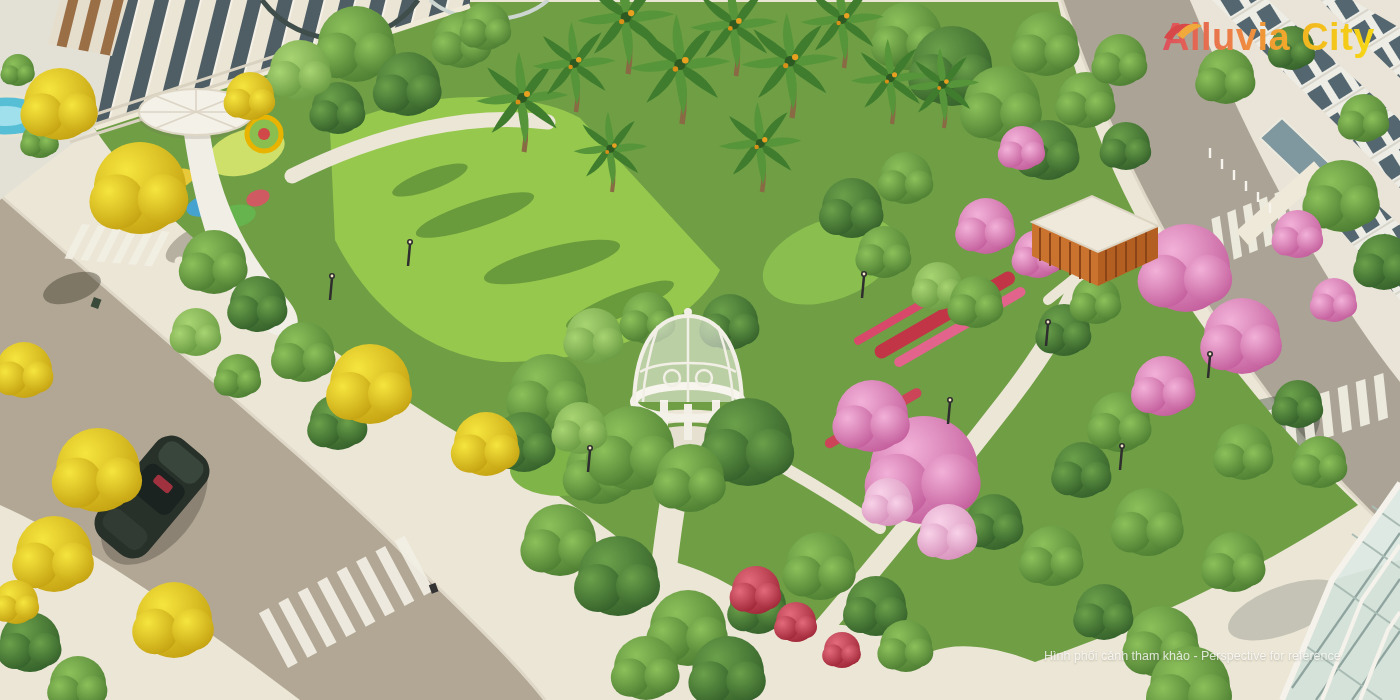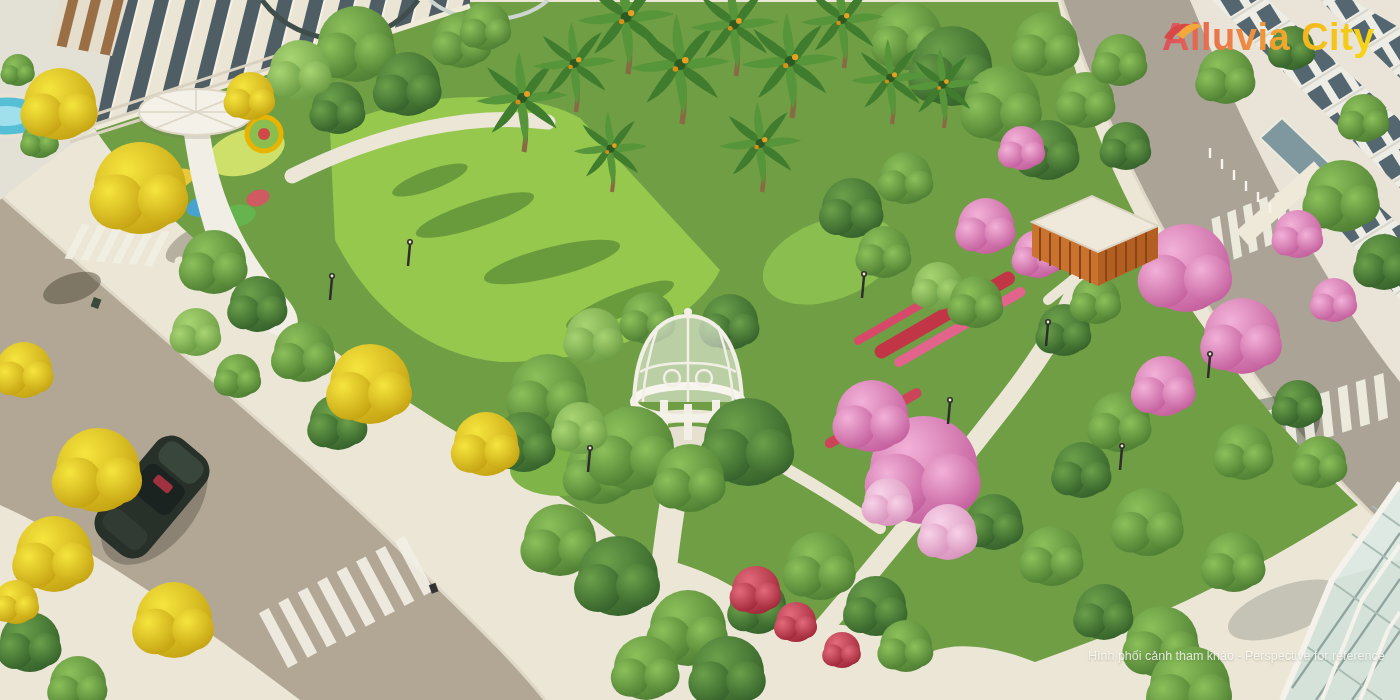--- a/index.html
+++ b/index.html
@@ -5,21 +5,21 @@
   html,body{margin:0;padding:0;background:#e9e3d3;}
   .stage{position:relative;width:1400px;height:700px;overflow:hidden;background:#ece6d6;
          font-family:"Liberation Sans",sans-serif;}
   .stage svg{position:absolute;left:0;top:0;}
   .logo{position:absolute;left:1162px;top:18px;z-index:20;line-height:1;}
   .logo-text{font-weight:bold;font-size:38px;letter-spacing:0.5px;
     background:linear-gradient(90deg,#dd4f5e 0%,#ee8843 38%,#f2b81f 68%,#f6d813 100%);
     -webkit-background-clip:text;background-clip:text;color:transparent;
     font-family:"Liberation Sans",sans-serif;}
   .logo-bird{position:absolute;left:82px;top:-10px;width:42px;height:26px;}
-  .watermark{position:absolute;left:1088px;top:649px;z-index:21;font-size:12.5px;
+  .watermark{position:absolute;left:1044px;top:649px;z-index:21;font-size:12.5px;
     color:rgba(255,255,255,0.78);text-shadow:0 1px 2px rgba(90,90,70,0.35);white-space:nowrap;}
 </style>
 </head>
 <body>
 
 <div class="stage">
 
 <svg width="1400" height="700" viewBox="0 0 1400 700">
   <defs>
     <radialGradient id="grad-g" cx="35%" cy="30%" r="75%">

